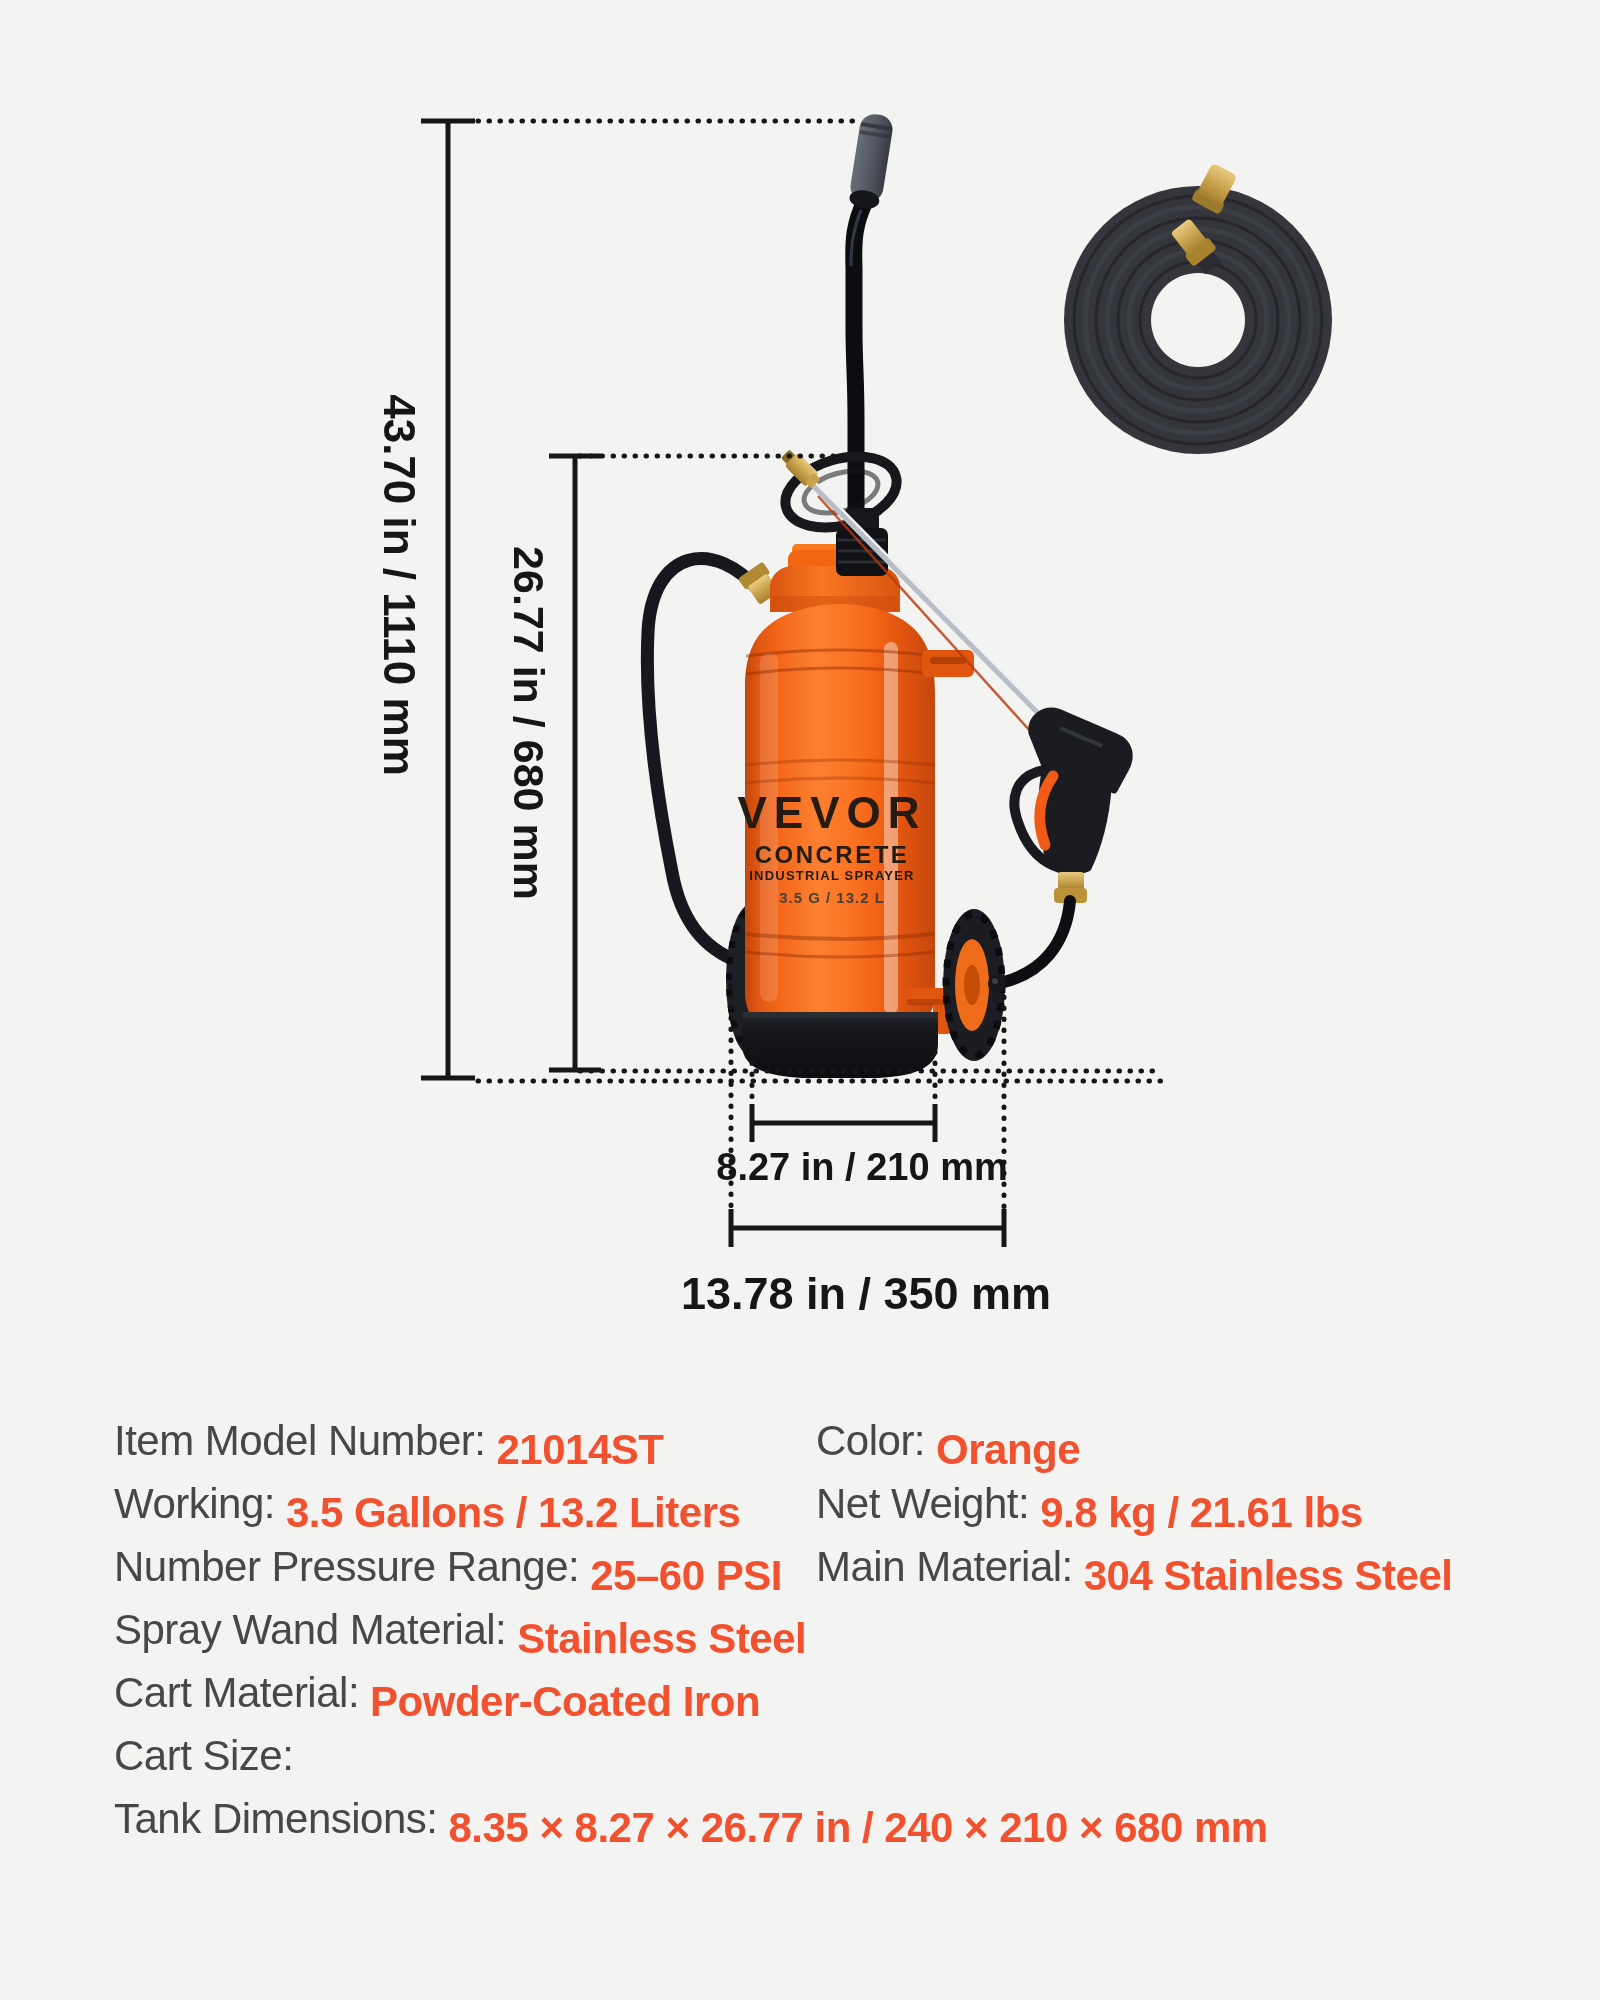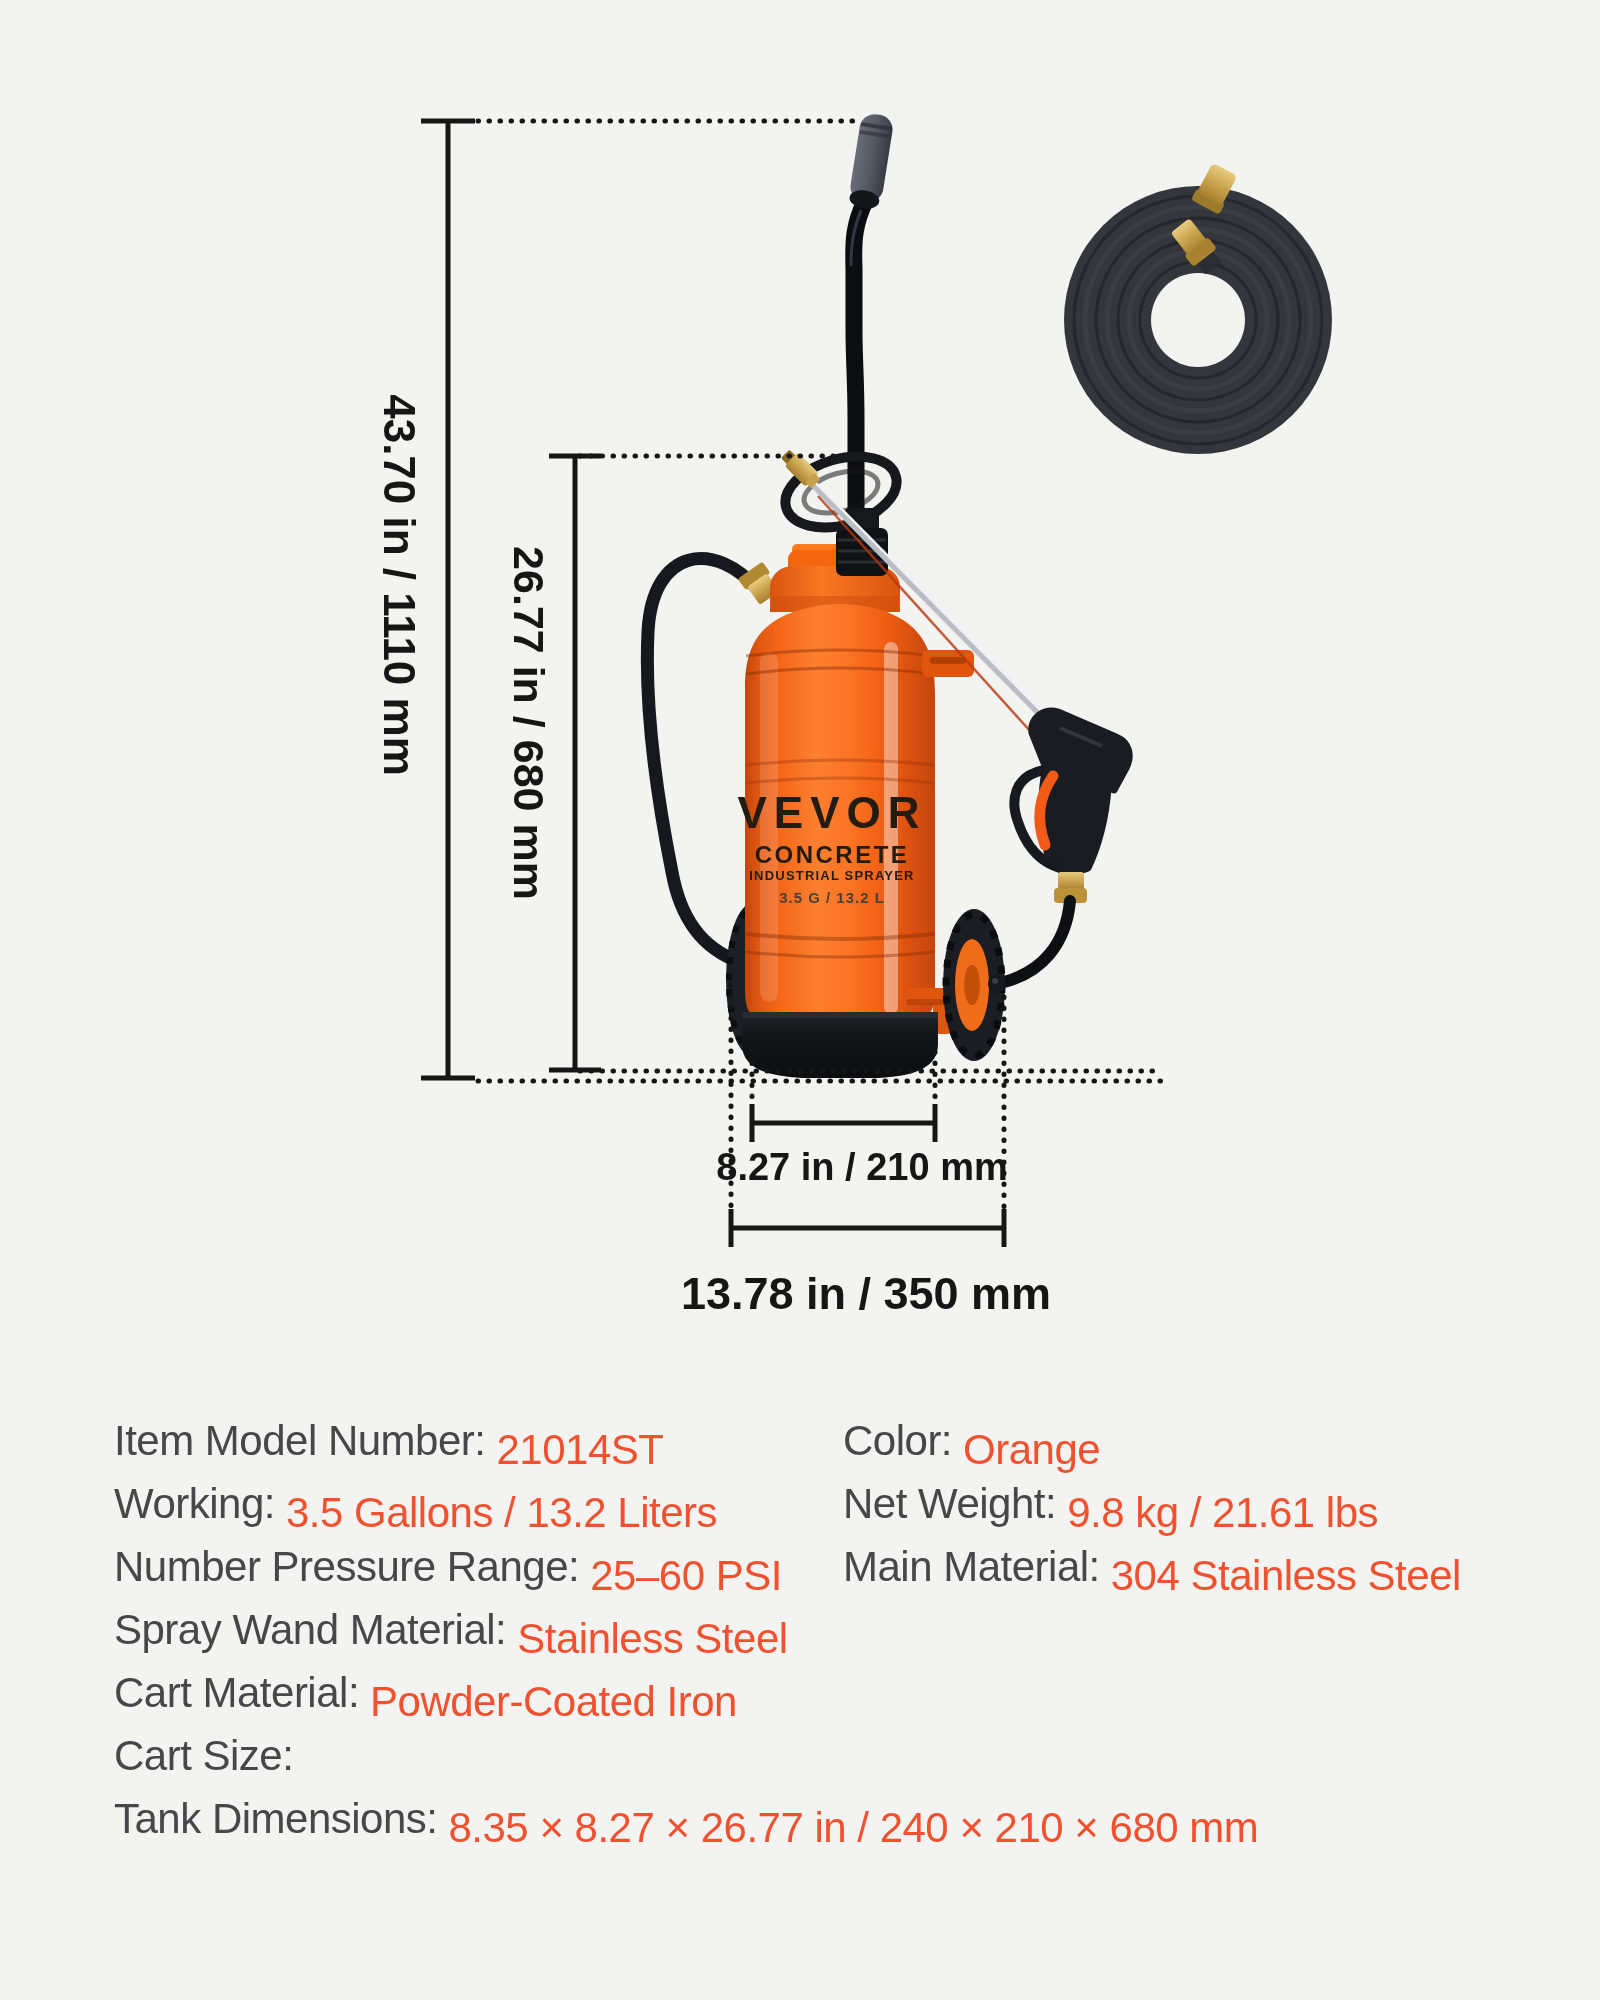--- a/index.html
+++ b/index.html
@@ -7,24 +7,24 @@
     width:1600px;height:2000px;position:relative;overflow:hidden;
     background:#f3f3f1;
     font-family:"Liberation Sans",sans-serif;
   }
   .stage{position:absolute;left:0;top:0;width:1600px;height:1360px;}
   .dim-text{font-family:"Liberation Sans",sans-serif;font-weight:700;fill:#161616;}
   .tank-brand{font-family:"Liberation Sans",sans-serif;font-weight:700;fill:#241c12;}
   .specs{position:absolute;left:0;top:1409px;width:1264px;height:460px;}
   .spec-col{position:absolute;top:0;}
   .col-left{left:114px;}
-  .col-right{left:843px;}
+  .col-right{left:816px;}
   .spec-row{height:63px;display:flex;align-items:center;font-size:42px;letter-spacing:-0.5px;white-space:nowrap;}
   .spec-label{color:#47474b;font-weight:400;margin-right:11px;}
-  .spec-value{color:#f1512e;font-weight:400;margin-top:19px;}
+  .spec-value{color:#f1512e;font-weight:700;margin-top:19px;}
 </style>
 </head>
 <body>
 
 <div class="stage">
 <svg width="1600" height="1360" viewBox="0 0 1600 1360" xmlns="http://www.w3.org/2000/svg">
   <defs>
     <linearGradient id="tankGrad" x1="0" y1="0" x2="1" y2="0">
       <stop offset="0" stop-color="#c2470d"></stop>
       <stop offset="0.07" stop-color="#e05711"></stop>

